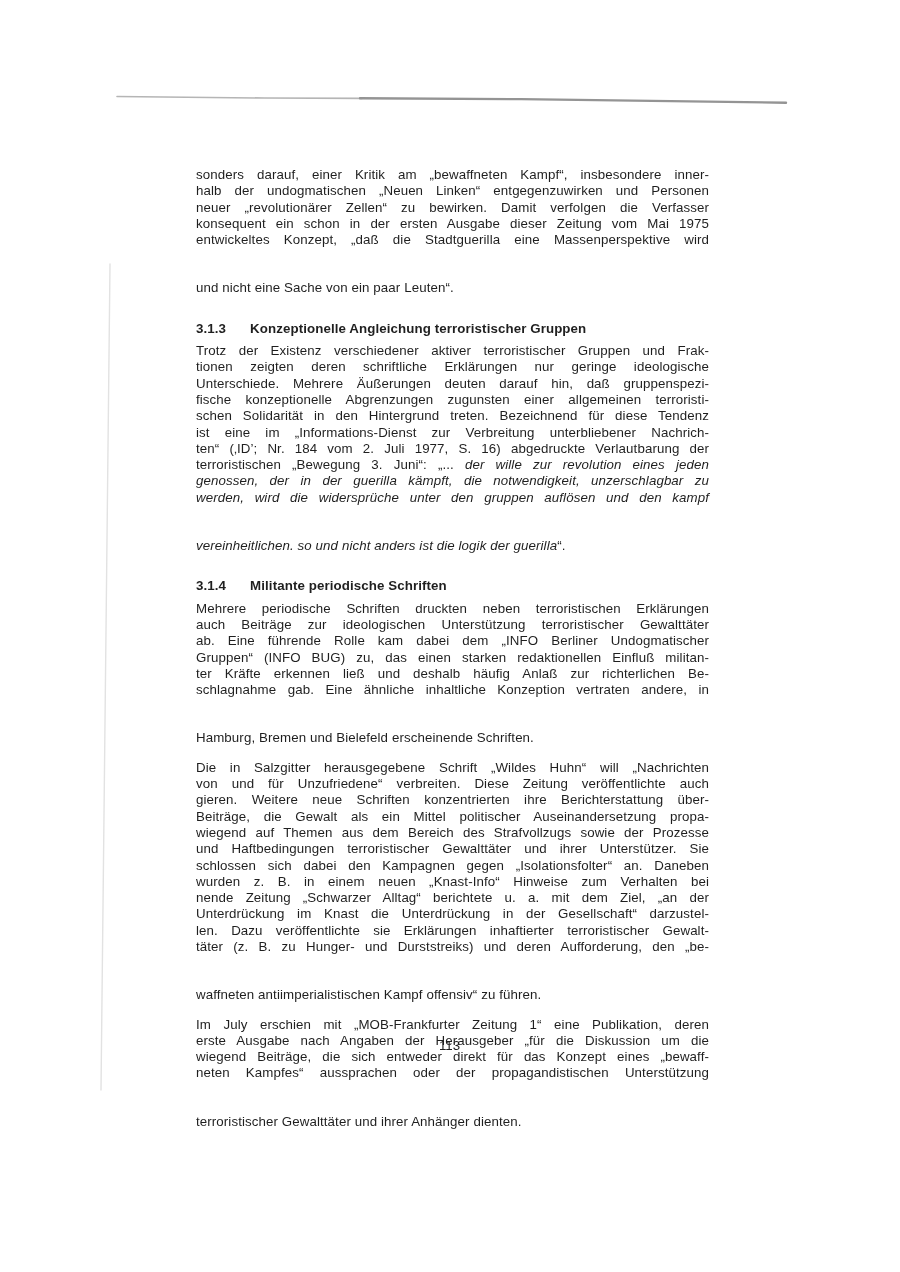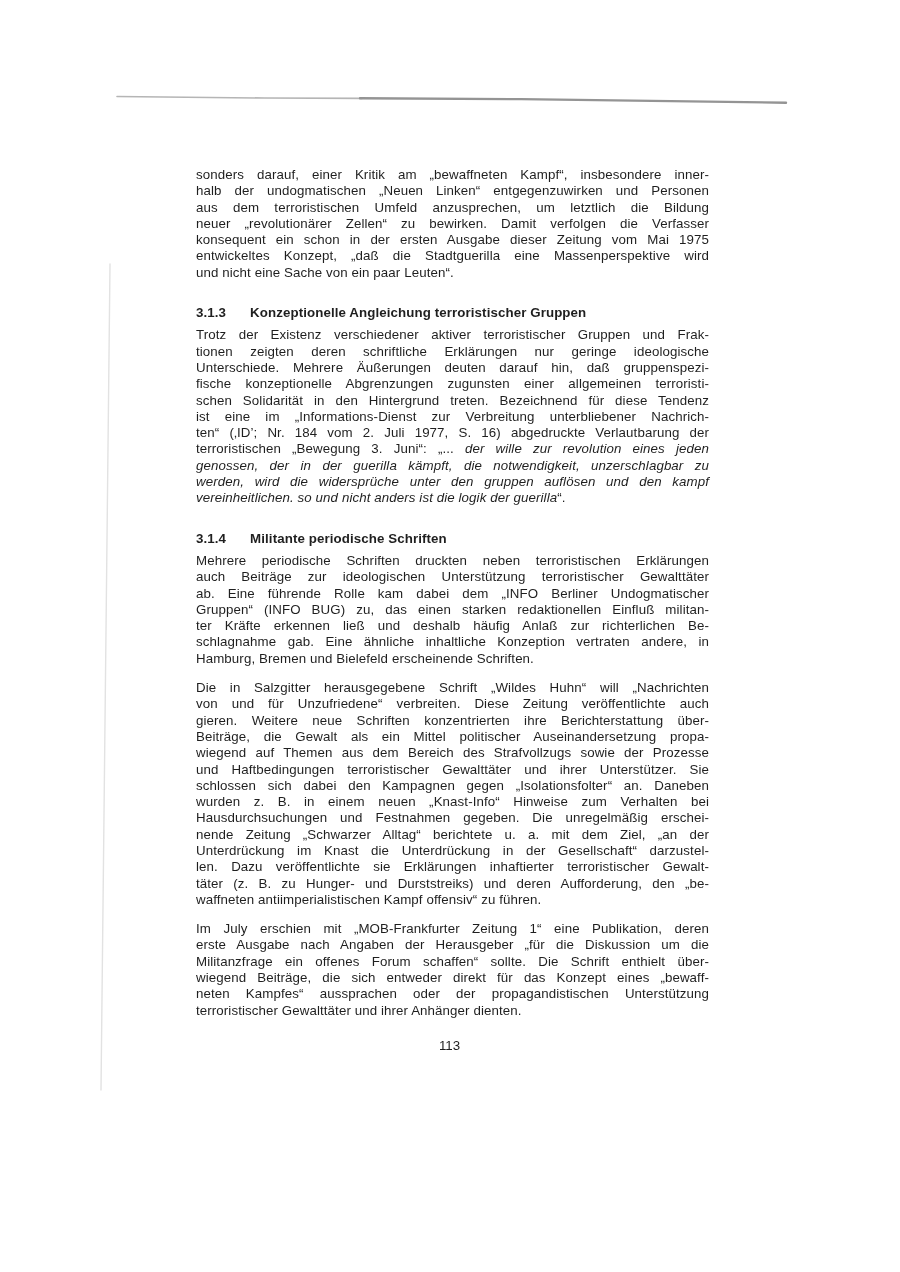--- a/index.html
+++ b/index.html
@@ -14,21 +14,21 @@
   .artifacts{position:absolute;inset:0;width:900px;height:1272px;pointer-events:none;}
   .scan-top-thin{stroke:var(--scan_line_light,#b5b5b5);stroke-width:1.6;fill:none;stroke-linecap:round;}
   .scan-top-main{stroke:var(--scan_line,#949494);stroke-width:2.4;fill:none;stroke-linecap:round;}
   .edge-shadow{stroke:var(--edge_shadow,#e2e2e2);stroke-width:1.4;fill:none;stroke-linecap:round;}
   .text-block{
     position:absolute;left:196px;top:167px;width:513px;
     font-size:13.3px;line-height:16.3px;letter-spacing:0.1px;
   }
   .para{margin:0 0 13px 0;}
   .line{text-align:justify;text-align-last:justify;}
-  .line.last{text-align-last:left;}
+  .line.last{text-align-last:left;margin-top:32px;}
   .it{font-style:italic;}
   .heading{margin:24px 0 6px 0;font-weight:700;}
   .hnum{margin-right:24px;}
   .page-number{
     position:absolute;left:196px;top:1038px;width:507px;
     text-align:center;font-size:13.3px;line-height:16.3px;
   }
 </style>
 </head>
 <body>
@@ -38,21 +38,20 @@
   <svg class="artifacts" viewBox="0 0 900 1272" xmlns="http://www.w3.org/2000/svg">
     <path class="scan-top-thin" d="M117,96.5 C200,97.8 280,98.2 362,98.4"></path>
     <path class="scan-top-main" d="M360,98.3 C500,98.6 660,100.2 786,102.7"></path>
     <path class="edge-shadow" d="M110,264 L101,1090"></path>
   </svg>
 
   <div class="text-block" id="text-block">
       <div class="para">
         <div class="line"><span>sonders darauf, einer Kritik am „bewaffneten Kampf“, insbesondere inner-</span></div>
         <div class="line"><span>halb der undogmatischen „Neuen Linken“ entgegenzuwirken und Personen</span></div>
-        <div class="line"><span>aus dem terroristischen Umfeld anzusprechen, um letztlich die Bildung</span></div>
         <div class="line"><span>neuer „revolutionärer Zellen“ zu bewirken. Damit verfolgen die Verfasser</span></div>
         <div class="line"><span>konsequent ein schon in der ersten Ausgabe dieser Zeitung vom Mai 1975</span></div>
         <div class="line"><span>entwickeltes Konzept, „daß die Stadtguerilla eine Massenperspektive wird</span></div>
         <div class="line last"><span>und nicht eine Sache von ein paar Leuten“.</span></div>
       </div>
       <div class="heading"><span class="hnum">3.1.3</span><span>Konzeptionelle Angleichung terroristischer Gruppen</span></div>
       <div class="para">
         <div class="line"><span>Trotz der Existenz verschiedener aktiver terroristischer Gruppen und Frak-</span></div>
         <div class="line"><span>tionen zeigten deren schriftliche Erklärungen nur geringe ideologische</span></div>
         <div class="line"><span>Unterschiede. Mehrere Äußerungen deuten darauf hin, daß gruppenspezi-</span></div>
@@ -77,31 +76,29 @@
       </div>
       <div class="para">
         <div class="line"><span>Die in Salzgitter herausgegebene Schrift „Wildes Huhn“ will „Nachrichten</span></div>
         <div class="line"><span>von und für Unzufriedene“ verbreiten. Diese Zeitung veröffentlichte auch</span></div>
         <div class="line"><span>gieren. Weitere neue Schriften konzentrierten ihre Berichterstattung über-</span></div>
         <div class="line"><span>Beiträge, die Gewalt als ein Mittel politischer Auseinandersetzung propa-</span></div>
         <div class="line"><span>wiegend auf Themen aus dem Bereich des Strafvollzugs sowie der Prozesse</span></div>
         <div class="line"><span>und Haftbedingungen terroristischer Gewalttäter und ihrer Unterstützer. Sie</span></div>
         <div class="line"><span>schlossen sich dabei den Kampagnen gegen „Isolationsfolter“ an. Daneben</span></div>
         <div class="line"><span>wurden z. B. in einem neuen „Knast-Info“ Hinweise zum Verhalten bei</span></div>
-        <div class="line"><span>Hausdurchsuchungen und Festnahmen gegeben. Die unregelmäßig erschei-</span></div>
         <div class="line"><span>nende Zeitung „Schwarzer Alltag“ berichtete u. a. mit dem Ziel, „an der</span></div>
         <div class="line"><span>Unterdrückung im Knast die Unterdrückung in der Gesellschaft“ darzustel-</span></div>
         <div class="line"><span>len. Dazu veröffentlichte sie Erklärungen inhaftierter terroristischer Gewalt-</span></div>
         <div class="line"><span>täter (z. B. zu Hunger- und Durststreiks) und deren Aufforderung, den „be-</span></div>
         <div class="line last"><span>waffneten antiimperialistischen Kampf offensiv“ zu führen.</span></div>
       </div>
       <div class="para">
         <div class="line"><span>Im July erschien mit „MOB-Frankfurter Zeitung 1“ eine Publikation, deren</span></div>
         <div class="line"><span>erste Ausgabe nach Angaben der Herausgeber „für die Diskussion um die</span></div>
-        <div class="line"><span>Militanzfrage ein offenes Forum schaffen“ sollte. Die Schrift enthielt über-</span></div>
         <div class="line"><span>wiegend Beiträge, die sich entweder direkt für das Konzept eines „bewaff-</span></div>
         <div class="line"><span>neten Kampfes“ aussprachen oder der propagandistischen Unterstützung</span></div>
         <div class="line last"><span>terroristischer Gewalttäter und ihrer Anhänger dienten.</span></div>
       </div>
     </div>
 
   <div class="page-number">113</div>
 
 </div>
 

